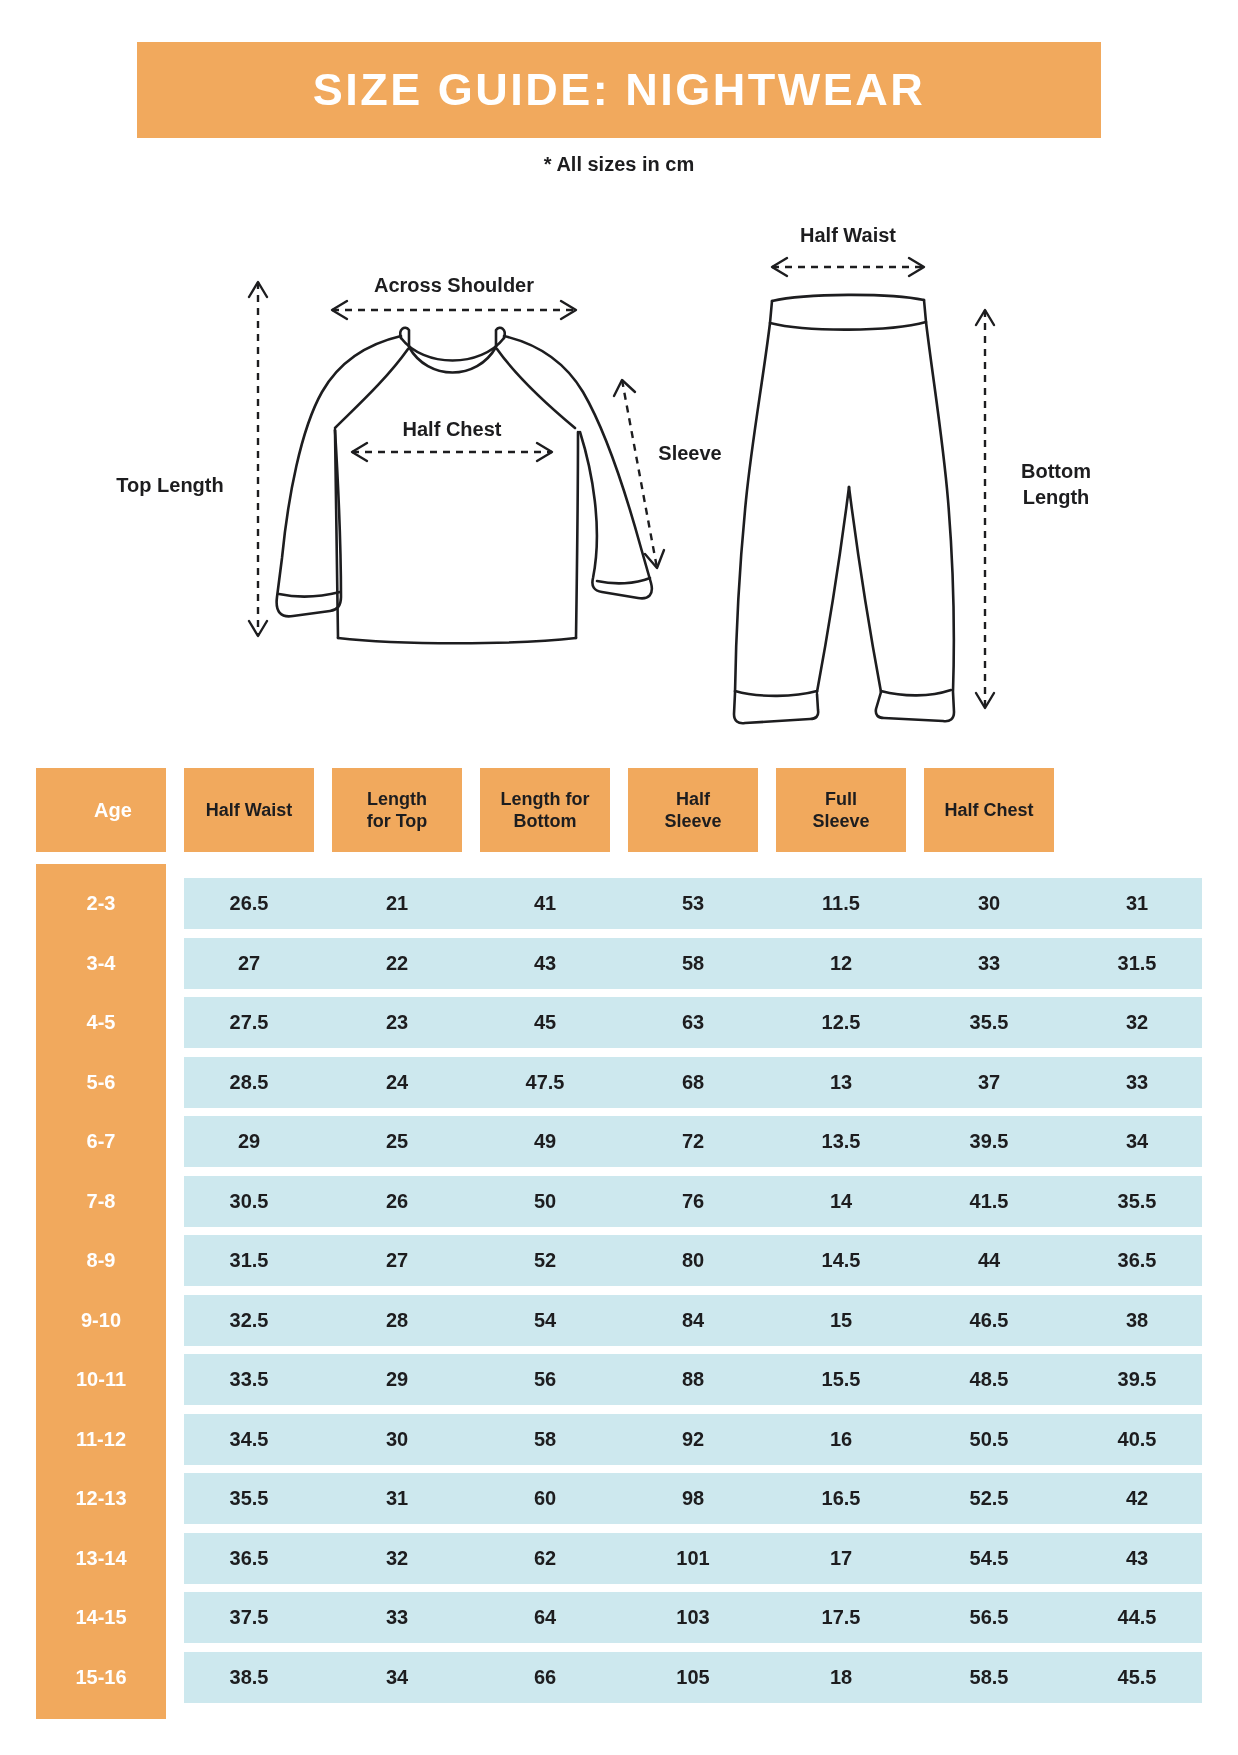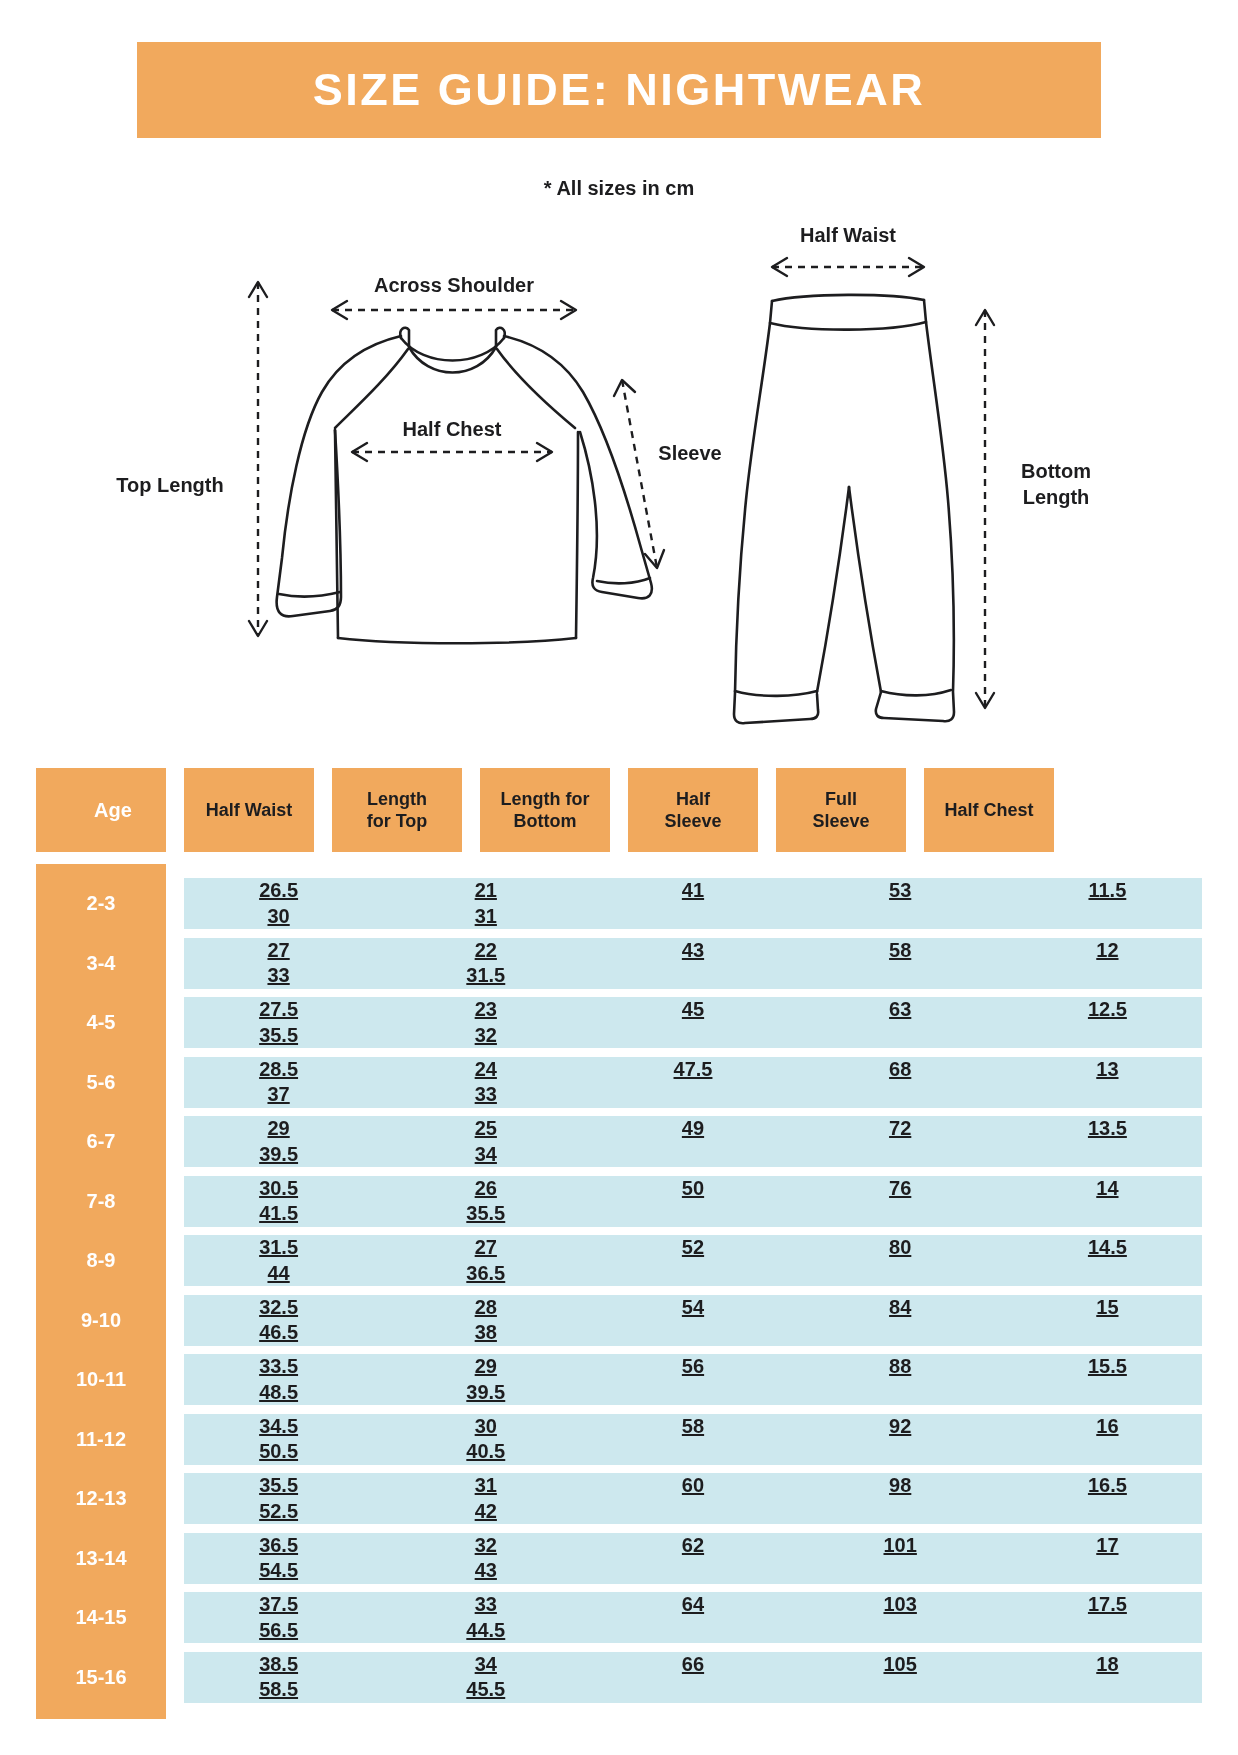--- a/index.html
+++ b/index.html
@@ -10,21 +10,21 @@
   *{box-sizing:border-box;margin:0;padding:0;}
   body{background:#ffffff;font-family:"Liberation Sans",sans-serif;color:var(--ink);}
   #page{position:relative;width:1238px;height:1755px;background:#fff;overflow:hidden;border-radius:21px;}
 
   
   .banner{position:absolute;left:137px;top:42px;width:964px;height:96px;
     background:var(--orange);display:flex;align-items:center;justify-content:center;}
   .banner-title{font-size:45px;font-weight:700;letter-spacing:2.5px;color:#ffffff;}
 
   .note{position:absolute;left:0;top:153px;width:100%;text-align:center;
-    font-size:20px;font-weight:700;color:var(--ink);margin-top:24px;}
+    font-size:20px;font-weight:700;color:var(--ink);}
 
   
   .dlabel{position:absolute;transform:translateX(-50%);font-size:20px;font-weight:700;
     color:var(--ink);text-align:center;white-space:nowrap;line-height:1.3;}
   .dlabel.wrap{white-space:normal;width:116px;}
 
   svg.diagram{position:absolute;}
   .stroke{fill:none;stroke:var(--ink);stroke-width:2.6;stroke-linecap:round;stroke-linejoin:round;}
   .dash{fill:none;stroke:var(--ink);stroke-width:2.4;stroke-dasharray:7 6;stroke-linecap:butt;}
   .head{fill:none;stroke:var(--ink);stroke-width:2.4;stroke-linecap:round;stroke-linejoin:round;}
@@ -36,21 +36,21 @@
     text-align:center;font-size:18px;font-weight:700;color:var(--ink);
     white-space:pre-line;line-height:1.25;}
   .hcell.age{color:#ffffff;font-size:20px;padding-left:24px;}
 
   .age-block{position:absolute;left:36px;top:864px;width:130px;height:855px;background:var(--orange);}
   .age-col{position:absolute;left:36px;top:878px;width:130px;display:flex;flex-direction:column;gap:8.5px;}
   .age-cell{height:51px;display:flex;align-items:center;justify-content:center;
     color:#ffffff;font-size:20px;font-weight:700;}
 
   .rows{position:absolute;left:184px;top:878px;width:1018px;display:flex;flex-direction:column;gap:8.5px;}
-  .row{height:51px;background:var(--blue);display:grid;grid-template-columns:repeat(5,1fr);column-gap:18px;text-decoration:underline;}
+  .row{height:51px;background:var(--blue);display:grid;grid-template-columns:repeat(7,1fr);column-gap:18px;}
   .cell{display:flex;align-items:center;justify-content:center;font-size:20px;font-weight:600;color:var(--ink);}
 </style>
 </head>
 <body>
 
 <div id="page">
 
   <div class="banner">
     <div class="banner-title">SIZE GUIDE: NIGHTWEAR</div>
   </div>

